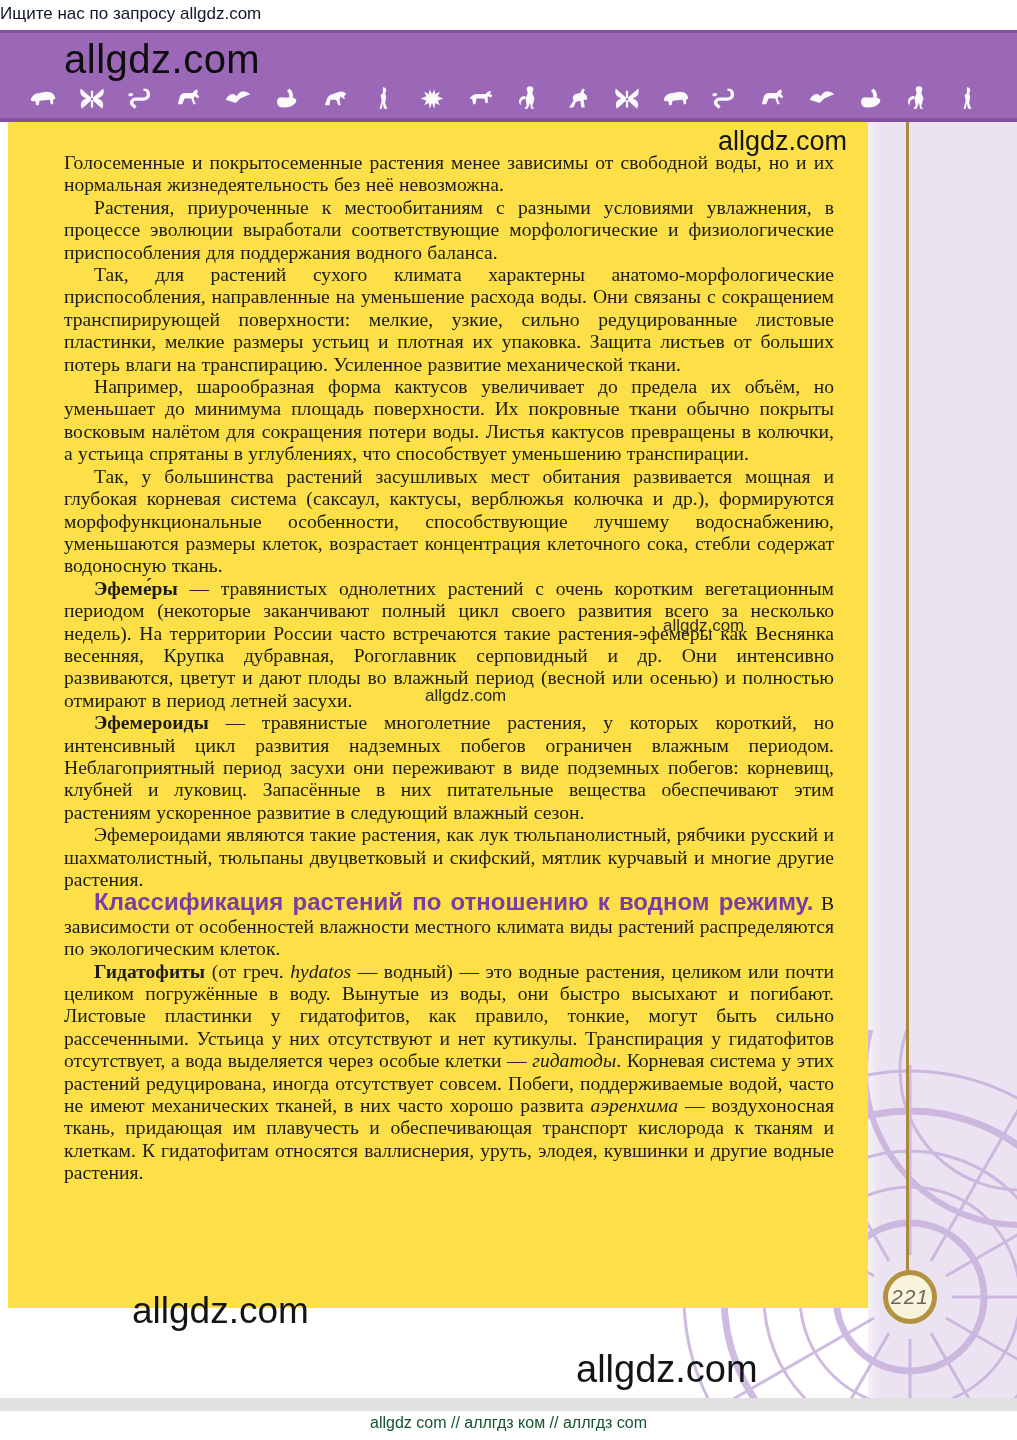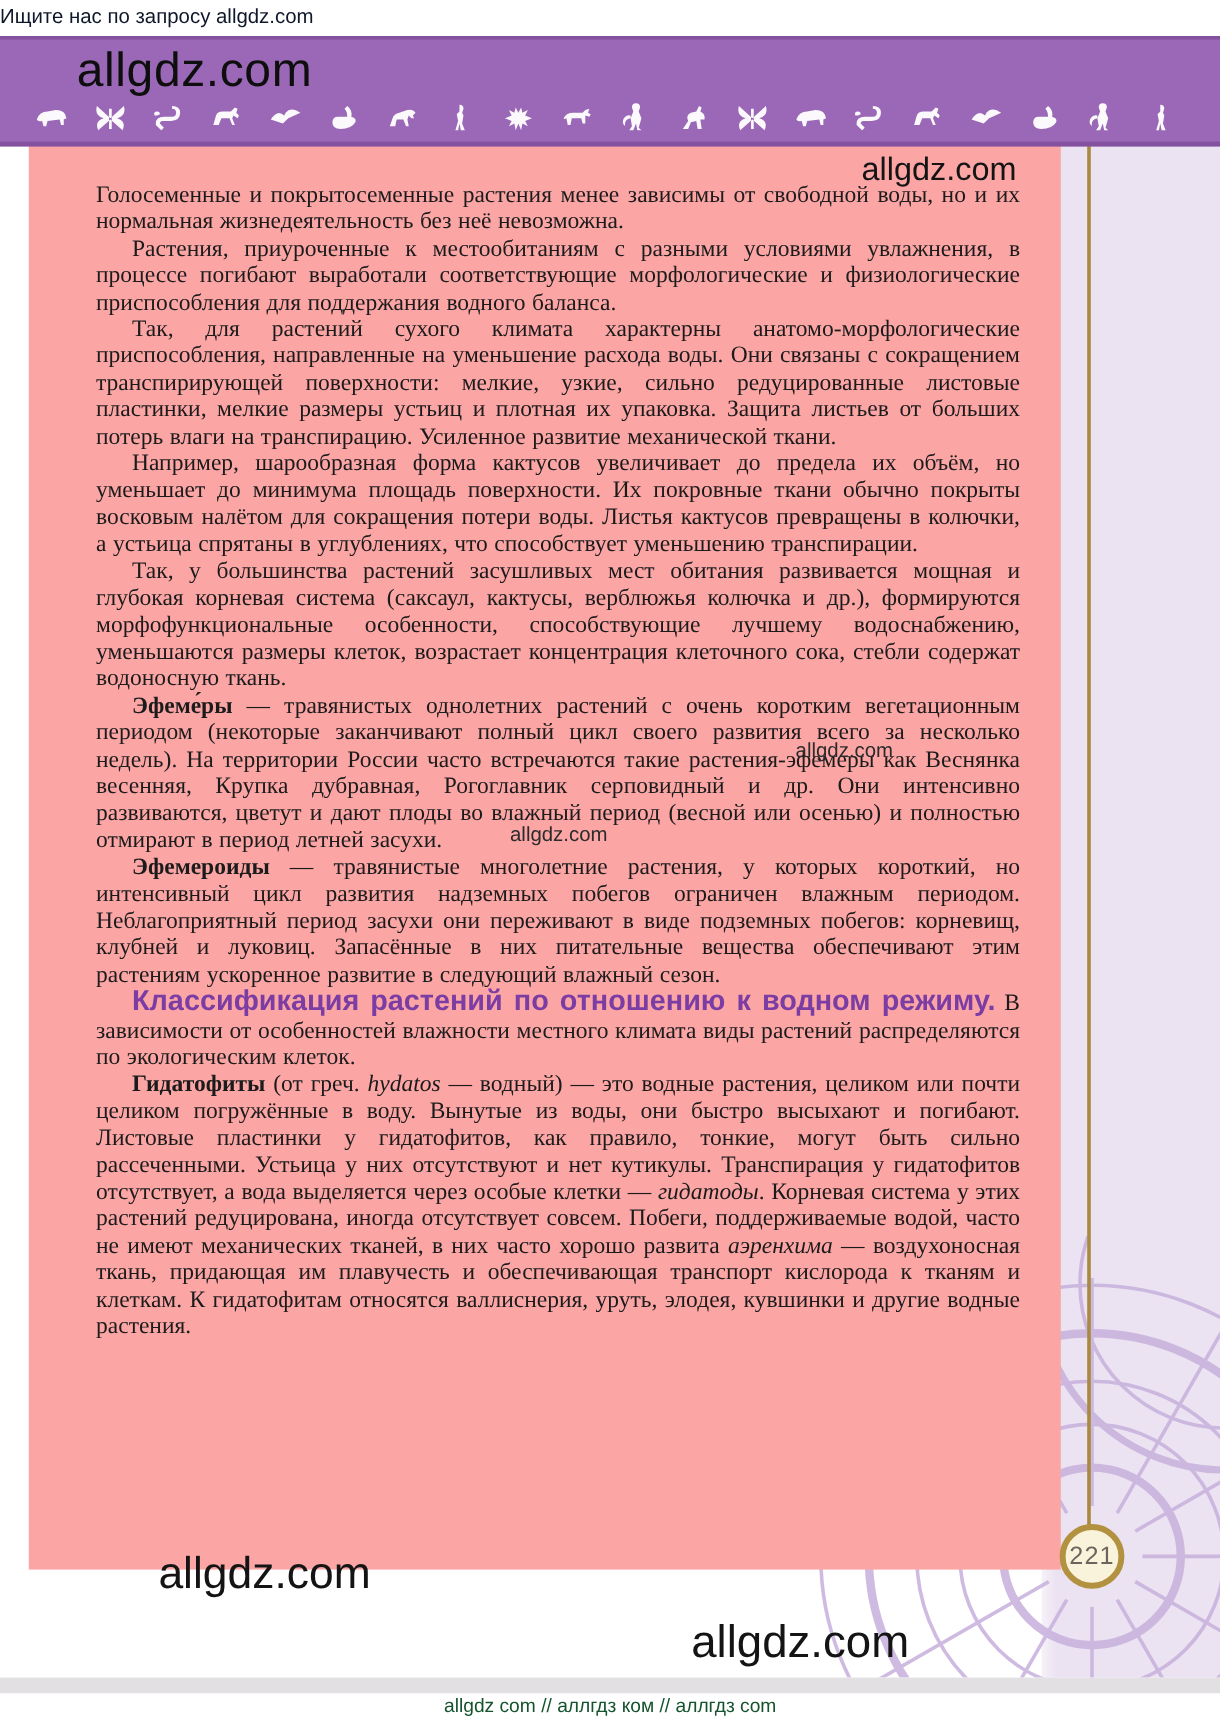--- a/index.html
+++ b/index.html
@@ -39,22 +39,22 @@
     background:linear-gradient(90deg,#f6f1f8 0px,#ece3f2 12px);
     z-index:0;
   }
   
   .globe{
     position:absolute;left:660px;top:1030px;width:357px;height:368px;z-index:1;
   }
 
   
   .text-panel{
-    position:absolute;left:24px;top:120px;width:860px;height:1188px;box-sizing:border-box;
-    background:#fca5a5;z-index:2;
+    position:absolute;left:8px;top:120px;width:860px;height:1188px;box-sizing:border-box;
+    background:#fde047;z-index:2;
     padding:32px 34px 0 56px;
   }
   .para{
     margin:0;text-align:justify;
     font-size:19.6px;line-height:22.4px;color:#1b1b1b;
     word-spacing:.5px;
   }
   .para.ind{text-indent:30px;}
   .seg-normal{}
   .seg-bold{font-weight:bold;}
@@ -67,21 +67,21 @@
   
   .gold-line{
     position:absolute;left:906px;top:120px;width:3px;height:1160px;
     background:#a8893d;z-index:3;
   }
   .page-badge{
     position:absolute;left:883px;top:1270px;width:54px;height:54px;box-sizing:border-box;
     border-radius:50%;background:#faf3dc;border:5px solid #b29140;
     display:flex;align-items:center;justify-content:center;z-index:4;
     font-family:"Liberation Sans", sans-serif;
-    font-size:21px;color:#6d655c;letter-spacing:1px;
+    font-size:21px;color:#6d655c;letter-spacing:1px;font-style:italic;
   }
 
   
   .wm{
     position:absolute;z-index:5;color:#141414;
     font-family:"Liberation Sans", sans-serif;white-space:nowrap;
   }
   .wm-top-right{left:718px;top:126px;font-size:27px;}
   .wm-small-1{left:663px;top:616px;font-size:17px;color:#2b2b2b;}
   .wm-small-2{left:425px;top:686px;font-size:17px;color:#2b2b2b;}
@@ -235,26 +235,27 @@
       <line x1="271" y1="231" x2="366" y2="66"></line>
       <line x1="286" y1="246" x2="451" y2="151"></line>
     </g>
     <circle cx="360" cy="40" r="120" stroke-width="3"></circle>
     <circle cx="360" cy="40" r="155" stroke-width="6"></circle>
   </g>
 </svg>
 
 <div class="text-panel">
     <p class="para"><span class="seg-normal">Голосеменные и покрытосеменные растения менее зависимы от свободной воды, но и их нормальная жизнедеятельность без неё невозможна.</span></p>
-    <p class="para ind"><span class="seg-normal">Растения, приуроченные к местообитаниям с разными условиями увлажнения, в процессе погибают выработали соответствующие морфологические и физиологические приспособления для поддержания водного баланса.</span></p>
+    <p class="para ind"><span class="seg-normal">Растения, приуроченные к местообитаниям с разными условиями увлажнения, в процессе эволюции выработали соответствующие морфологические и физиологические приспособления для поддержания водного баланса.</span></p>
     <p class="para ind"><span class="seg-normal">Так, для растений сухого климата характерны анатомо-морфологические приспособления, направленные на уменьшение расхода воды. Они связаны с сокращением транспирирующей поверхности: мелкие, узкие, сильно редуцированные листовые пластинки, мелкие размеры устьиц и плотная их упаковка. Защита листьев от больших потерь влаги на транспирацию. Усиленное развитие механической ткани.</span></p>
     <p class="para ind"><span class="seg-normal">Например, шарообразная форма кактусов увеличивает до предела их объём, но уменьшает до минимума площадь поверхности. Их покровные ткани обычно покрыты восковым налётом для сокращения потери воды. Листья кактусов превращены в колючки, а устьица спрятаны в углублениях, что способствует уменьшению транспирации.</span></p>
     <p class="para ind"><span class="seg-normal">Так, у большинства растений засушливых мест обитания развивается мощная и глубокая корневая система (саксаул, кактусы, верблюжья колючка и др.), формируются морфофункциональные особенности, способствующие лучшему водоснабжению, уменьшаются размеры клеток, возрастает концентрация клеточного сока, стебли содержат водоносную ткань.</span></p>
     <p class="para ind"><span class="seg-bold">Эфеме́ры</span><span class="seg-normal"> — травянистых однолетних растений с очень коротким вегетационным периодом (некоторые заканчивают полный цикл своего развития всего за несколько недель). На территории России часто встречаются такие растения-эфемеры как Веснянка весенняя, Крупка дубравная, Рогоглавник серповидный и др. Они интенсивно развиваются, цветут и дают плоды во влажный период (весной или осенью) и полностью отмирают в период летней засухи.</span></p>
     <p class="para ind"><span class="seg-bold">Эфемероиды</span><span class="seg-normal"> — травянистые многолетние растения, у которых короткий, но интенсивный цикл развития надземных побегов ограничен влажным периодом. Неблагоприятный период засухи они переживают в виде подземных побегов: корневищ, клубней и луковиц. Запасённые в них питательные вещества обеспечивают этим растениям ускоренное развитие в следующий влажный сезон.</span></p>
+    <p class="para ind"><span class="seg-normal">Эфемероидами являются такие растения, как лук тюльпанолистный, рябчики русский и шахматолистный, тюльпаны двуцветковый и скифский, мятлик курчавый и многие другие растения.</span></p>
     <p class="para ind"><span class="seg-heading">Классификация растений по отношению к водном режиму.</span><span class="seg-normal"> В зависимости от особенностей влажности местного климата виды растений распределяются по экологическим клеток.</span></p>
     <p class="para ind"><span class="seg-bold">Гидатофиты</span><span class="seg-normal"> (от греч. </span><span class="seg-italic">hydatos</span><span class="seg-normal"> — водный) — это водные растения, целиком или почти целиком погружённые в воду. Вынутые из воды, они быстро высыхают и погибают. Листовые пластинки у гидатофитов, как правило, тонкие, могут быть сильно рассеченными. Устьица у них отсутствуют и нет кутикулы. Транспирация у гидатофитов отсутствует, а вода выделяется через особые клетки — </span><span class="seg-italic">гидатоды</span><span class="seg-normal">. Корневая система у этих растений редуцирована, иногда отсутствует совсем. Побеги, поддерживаемые водой, часто не имеют механических тканей, в них часто хорошо развита </span><span class="seg-italic">аэренхима</span><span class="seg-normal"> — воздухоносная ткань, придающая им плавучесть и обеспечивающая транспорт кислорода к тканям и клеткам. К гидатофитам относятся валлиснерия, уруть, элодея, кувшинки и другие водные растения.</span></p>
   </div>
 
 <div class="gold-line"></div>
 <div class="page-badge">
   <span>221</span>
 </div>
 
 <div class="wm wm-top-right">allgdz.com</div>

